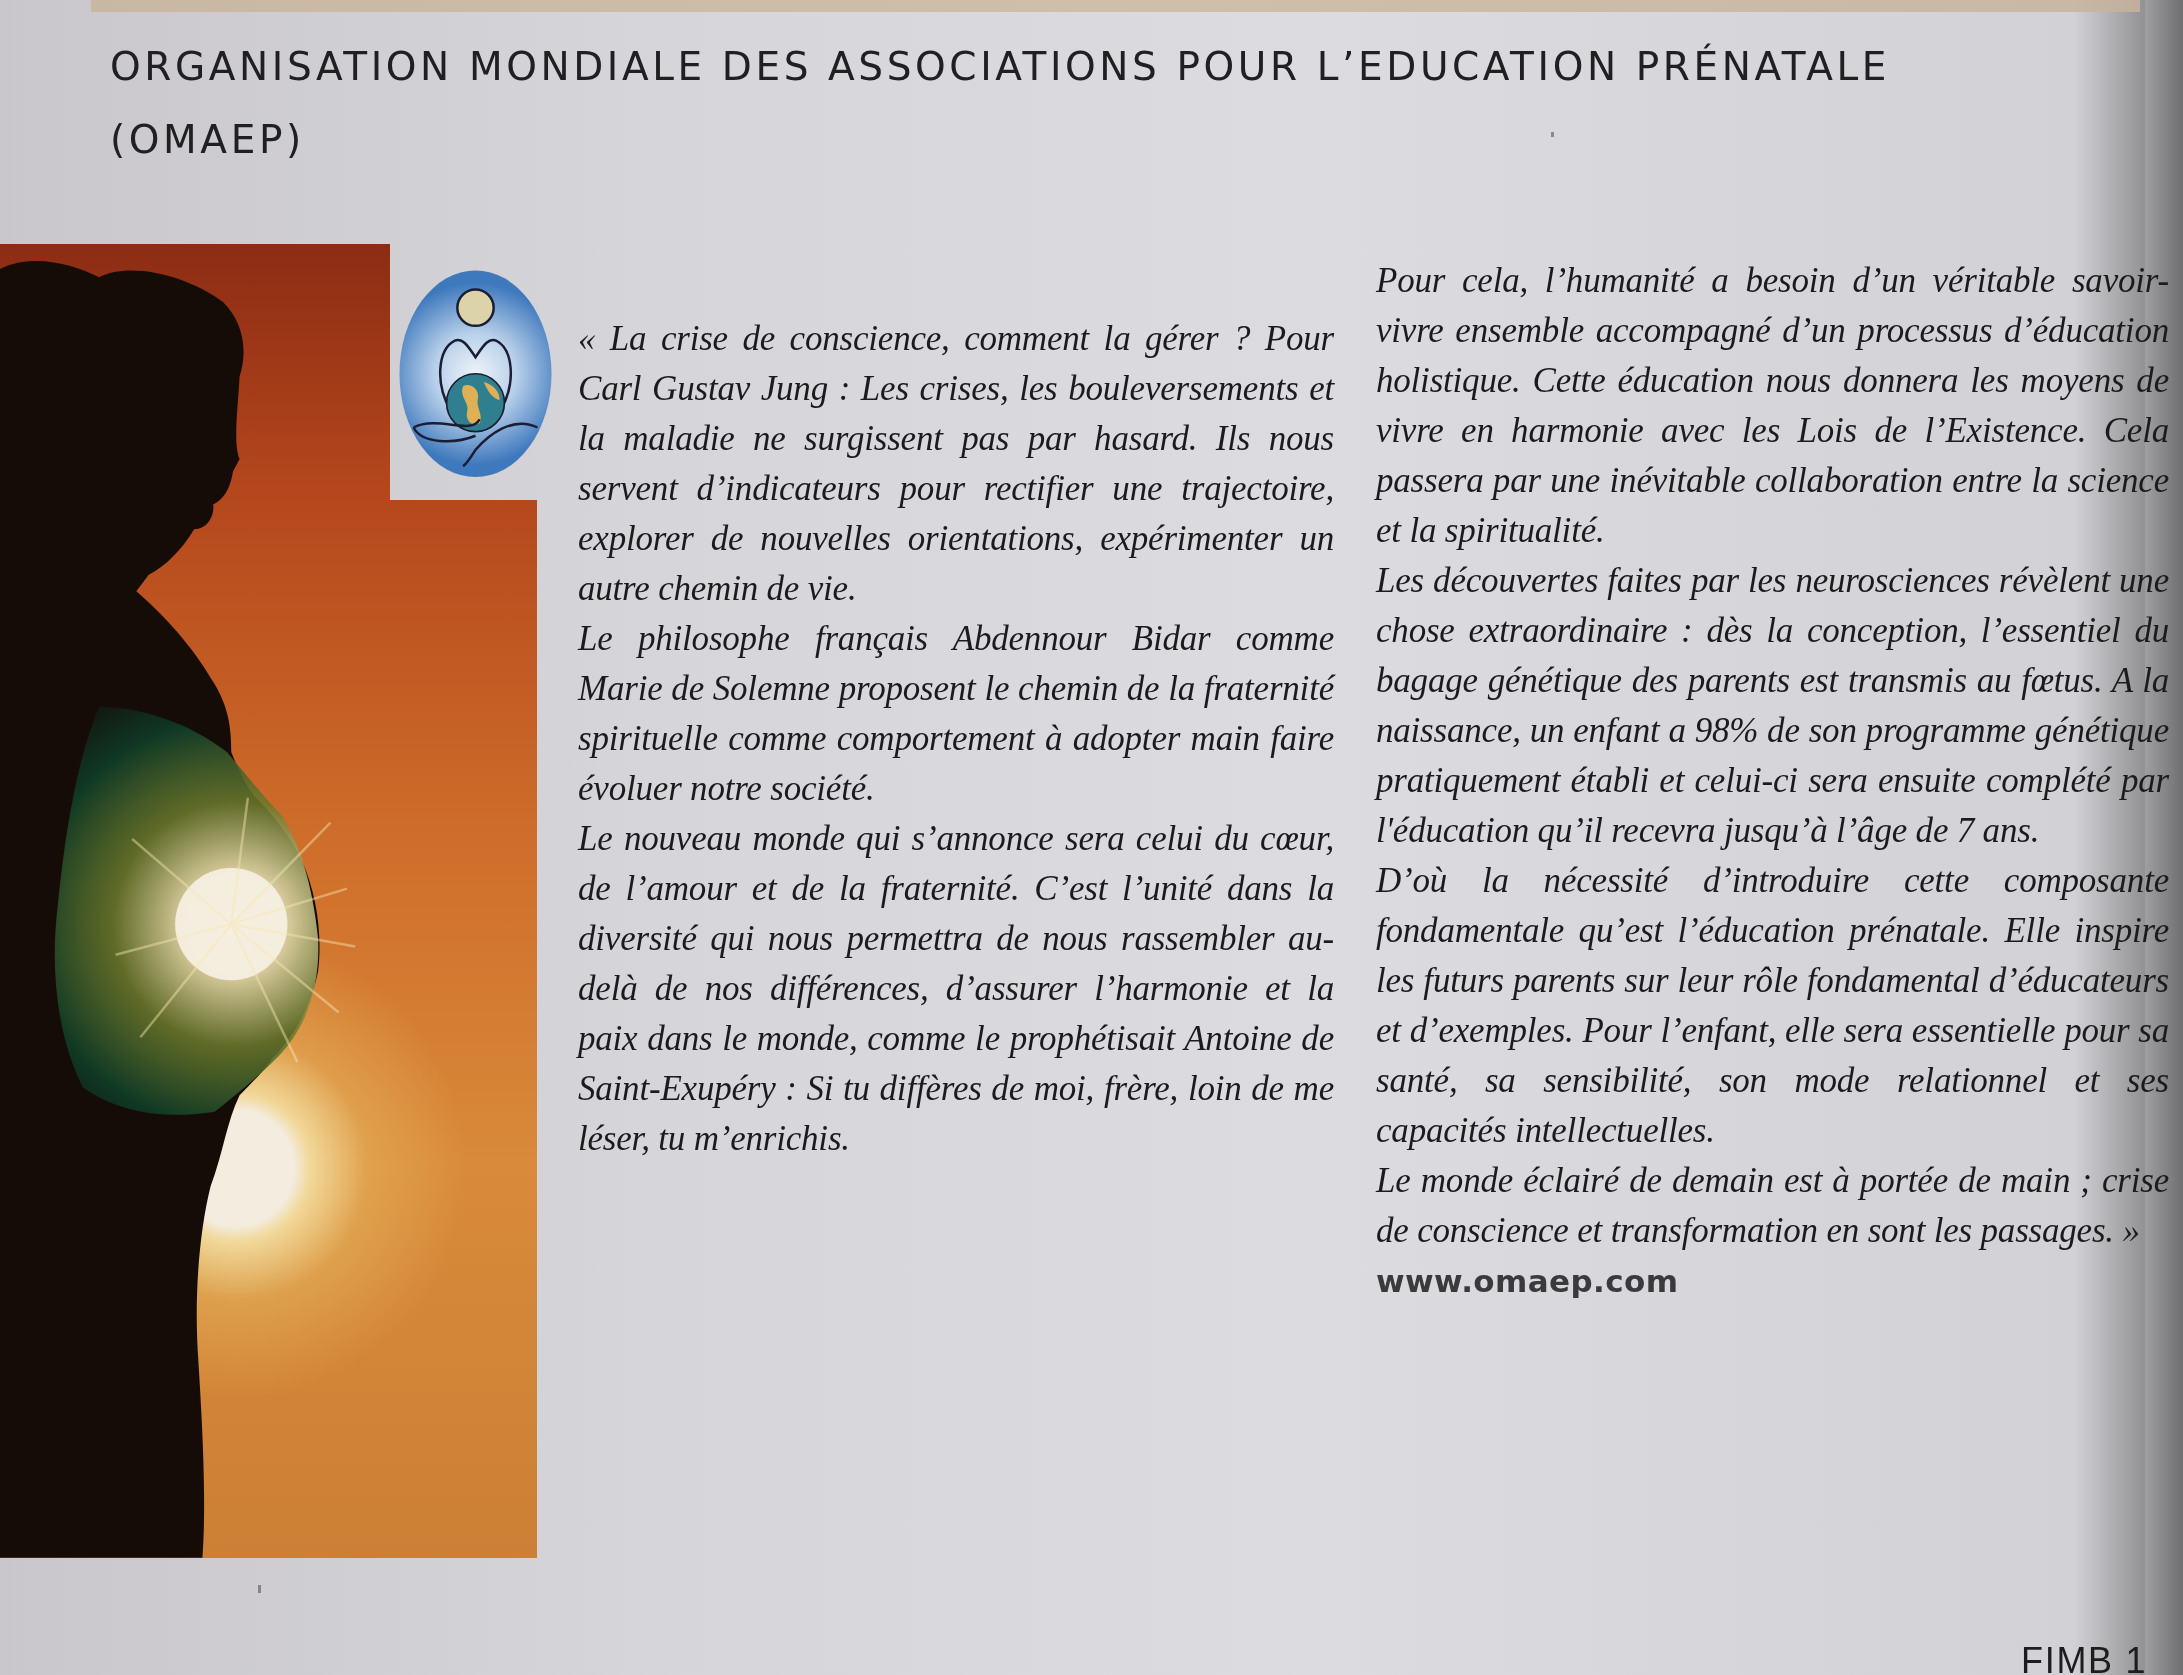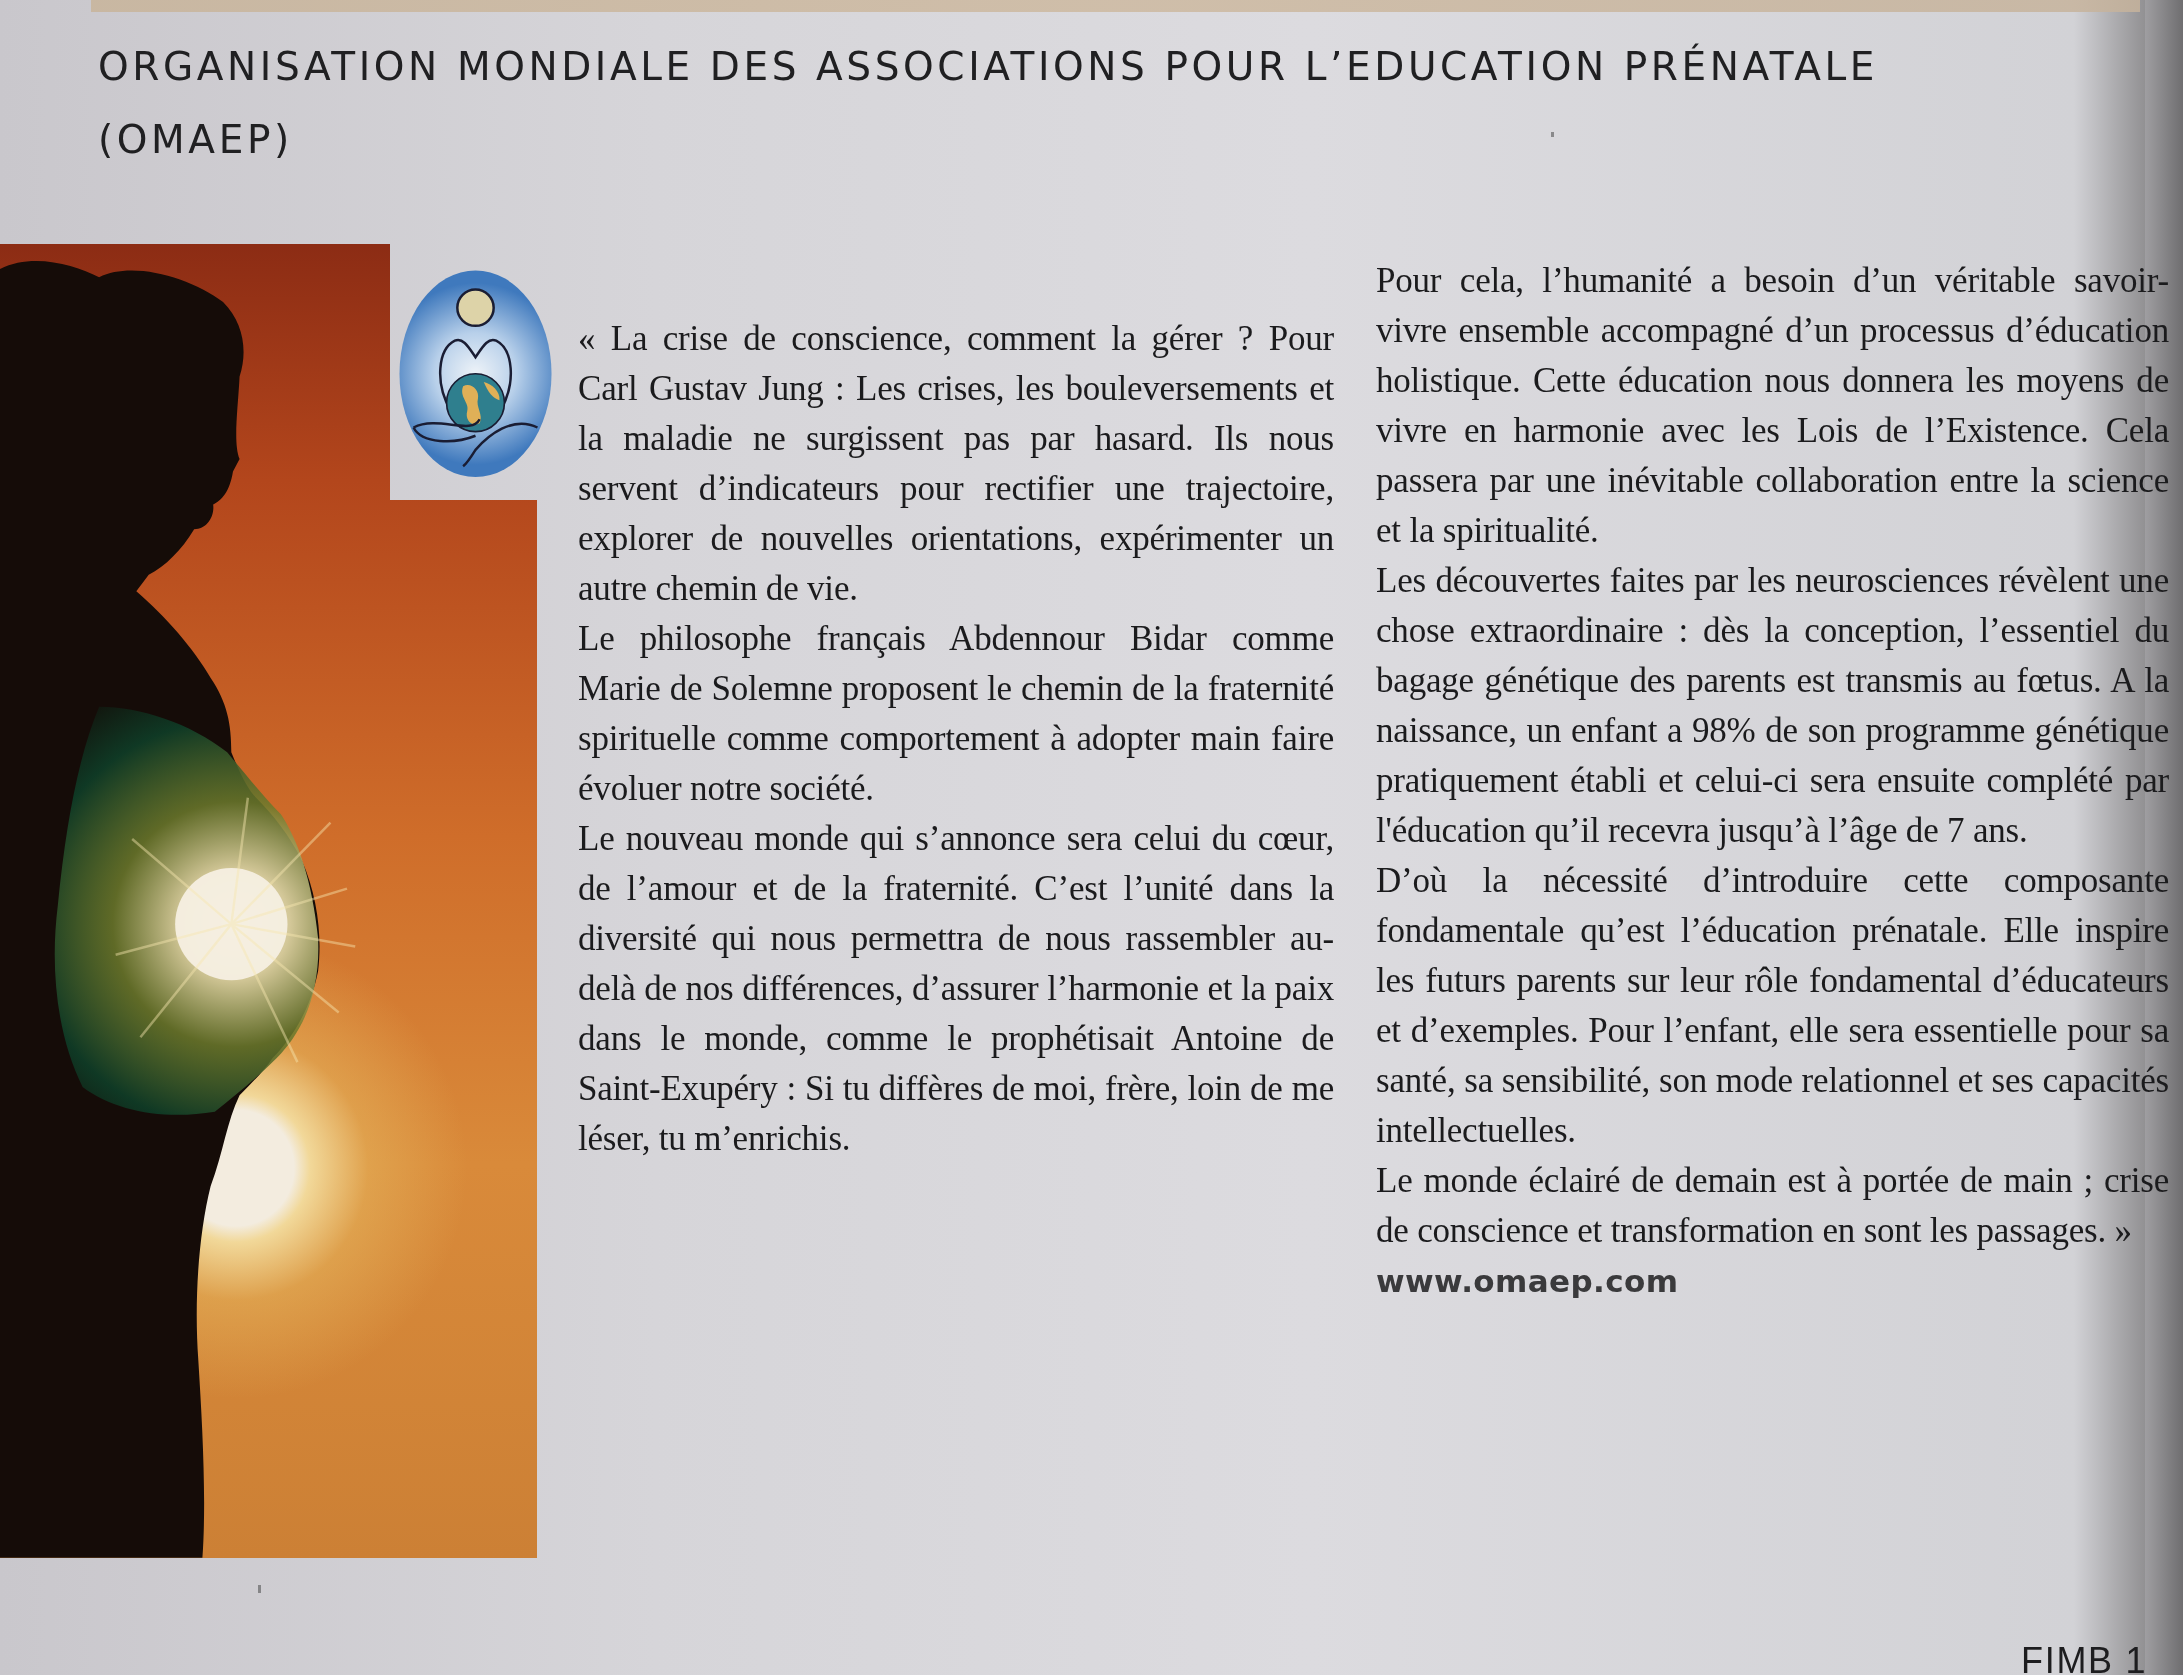--- a/index.html
+++ b/index.html
@@ -12,21 +12,21 @@
   .top-strip {
     position: absolute; left: 91px; top: 0; width: 2049px; height: 11.6px;
     background: linear-gradient(90deg, #c8b49a, #cdb9a0 50%, #c6b39c);
     opacity: .85;
   }
   .page-edge {
     position: absolute; right: 0; top: 0; width: 38px; height: 1675px;
     background: linear-gradient(90deg, #9f9ea1, #6f6e70);
   }
   .heading {
-    position: absolute; left: 98px; top: 30px; width: 2016px;
+    position: absolute; left: 110px; top: 30px; width: 2016px;
     font-family: "DejaVu Sans", sans-serif; font-size: 39px; letter-spacing: 3.6px;
     color: #202022; line-height: 73px; font-weight: normal;
   }
   
   .photo {
     position: absolute; left: 0; top: 244px; width: 537px; height: 1314px;
     clip-path: polygon(0 0, 390px 0, 390px 256px, 537px 256px, 537px 1314px, 0 1314px);
     background:
       radial-gradient(circle at 236px 924px, #f3ecdf 0 58px, rgba(246,230,170,.85) 74px, rgba(232,190,100,.45) 132px, rgba(210,130,50,0) 231px),
       linear-gradient(180deg, #8c2c14 0%, #b3461c 18%, #cf6d2a 45%, #d98a3a 70%, #cc8035 100%);
@@ -39,21 +39,21 @@
   }
   .col {
     position: absolute; font-size: 35px; line-height: 50px; text-align: justify;
   }
   .col p { margin: 0; }
   .col1 { left: 578px; top: 266px; width: 756px; }
   .col2 { left: 1376px; top: 256px; width: 793px; }
   .intro { font-style: normal; }
   .intro b { font-weight: bold; }
   .spacer { height: 48px; }
-  .italic { letter-spacing: -0.2px; }
+  .italic { font-style: italic; letter-spacing: -0.2px; }
   .url {
     font-family: "DejaVu Sans", sans-serif; font-style: normal; font-weight: bold;
     font-size: 31px; color: #3a3a3c; margin-top: 3.3px; letter-spacing: 0.4px;
   }
   .footer-mark {
     position: absolute; left: 2021px; top: 1640px;
     font-family: "Liberation Sans", sans-serif; font-size: 36px; color: #1d1d1f; letter-spacing: 1.7px;
   }
   .smudge { position: absolute; width: 2.5px; height: 8.3px; background: #555; opacity: .6; }
 </style>

